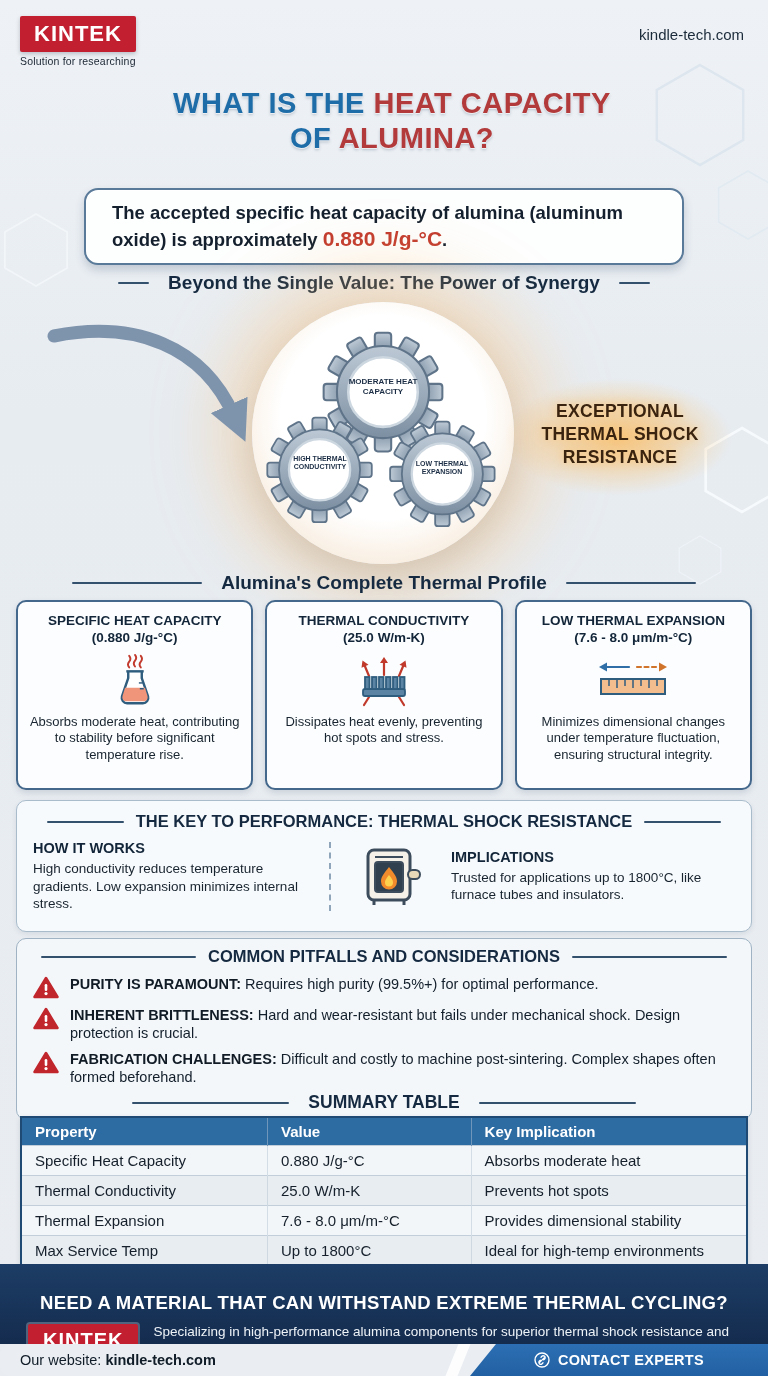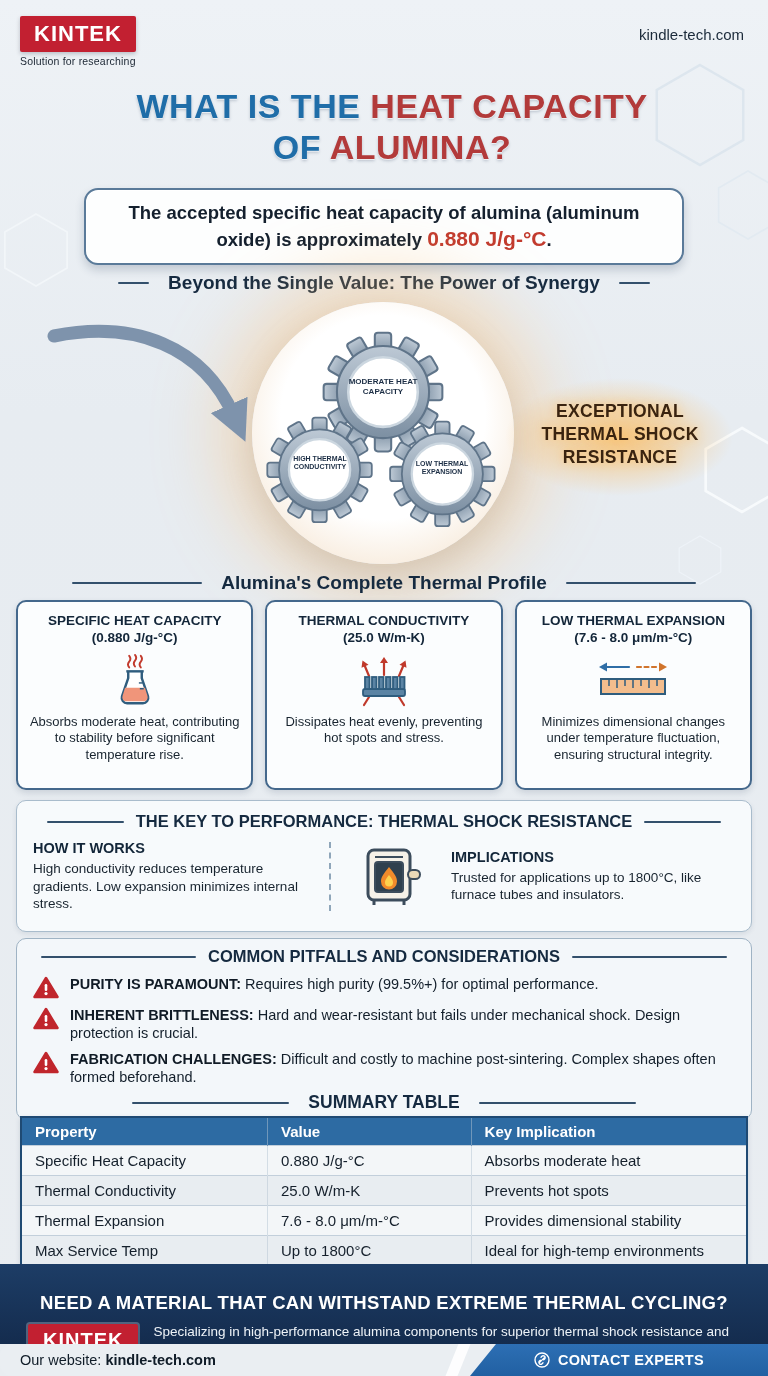--- a/index.html
+++ b/index.html
@@ -10,29 +10,29 @@
 
   
   .logo-box{display:inline-block;background:#c22031;color:#fff;font-weight:bold;
     font-size:22px;letter-spacing:1px;padding:5px 14px;border-radius:2px;
     box-shadow:0 2px 4px rgba(40,40,60,.25);}
   .logo-tag{font-size:10.5px;color:#1a2532;margin-top:3px;letter-spacing:.2px;}
   .site-top{position:absolute;top:26px;right:24px;font-size:15px;color:#1b2a3a;}
 
   
   .title{position:absolute;top:86px;left:16px;right:0;text-align:center;font-weight:bold;
-    font-size:34px;line-height:1.2;letter-spacing:.5px;
+    font-size:29px;line-height:1.2;letter-spacing:.5px;
     text-shadow:0 1px 0 rgba(255,255,255,.65),0 2px 3px rgba(40,60,90,.25);}
   .t-blue{color:#1f6da8;} .t-red{color:#b23a3a;}
 
   
   .intro{position:absolute;top:188px;left:84px;width:600px;box-sizing:border-box;
     background:#fdfefe;border:2px solid #5a7a99;border-radius:14px;
     box-shadow:0 5px 10px rgba(30,50,80,.2),inset 0 0 0 1px #fff;
-    padding:11px 26px;text-align:center;font-size:18.5px;font-weight:bold;
+    padding:11px 26px;text-align:left;font-size:18.5px;font-weight:bold;
     color:#14202e;line-height:1.3;}
   .intro .hl{color:#c23b2e;font-size:21px;}
 
   
   .sec-head{position:absolute;left:0;right:0;display:flex;align-items:center;gap:19px;
     font-weight:bold;color:#152a40;box-sizing:border-box;}
   .sec-head .ln{flex:1;height:2px;background:#33506c;border-radius:1px;}
   .sec-head .tx{white-space:nowrap;}
   .box-head{display:flex;align-items:center;gap:12px;font-weight:bold;color:#152a40;}
   .box-head .ln{flex:1;height:2px;background:#33506c;border-radius:1px;}

